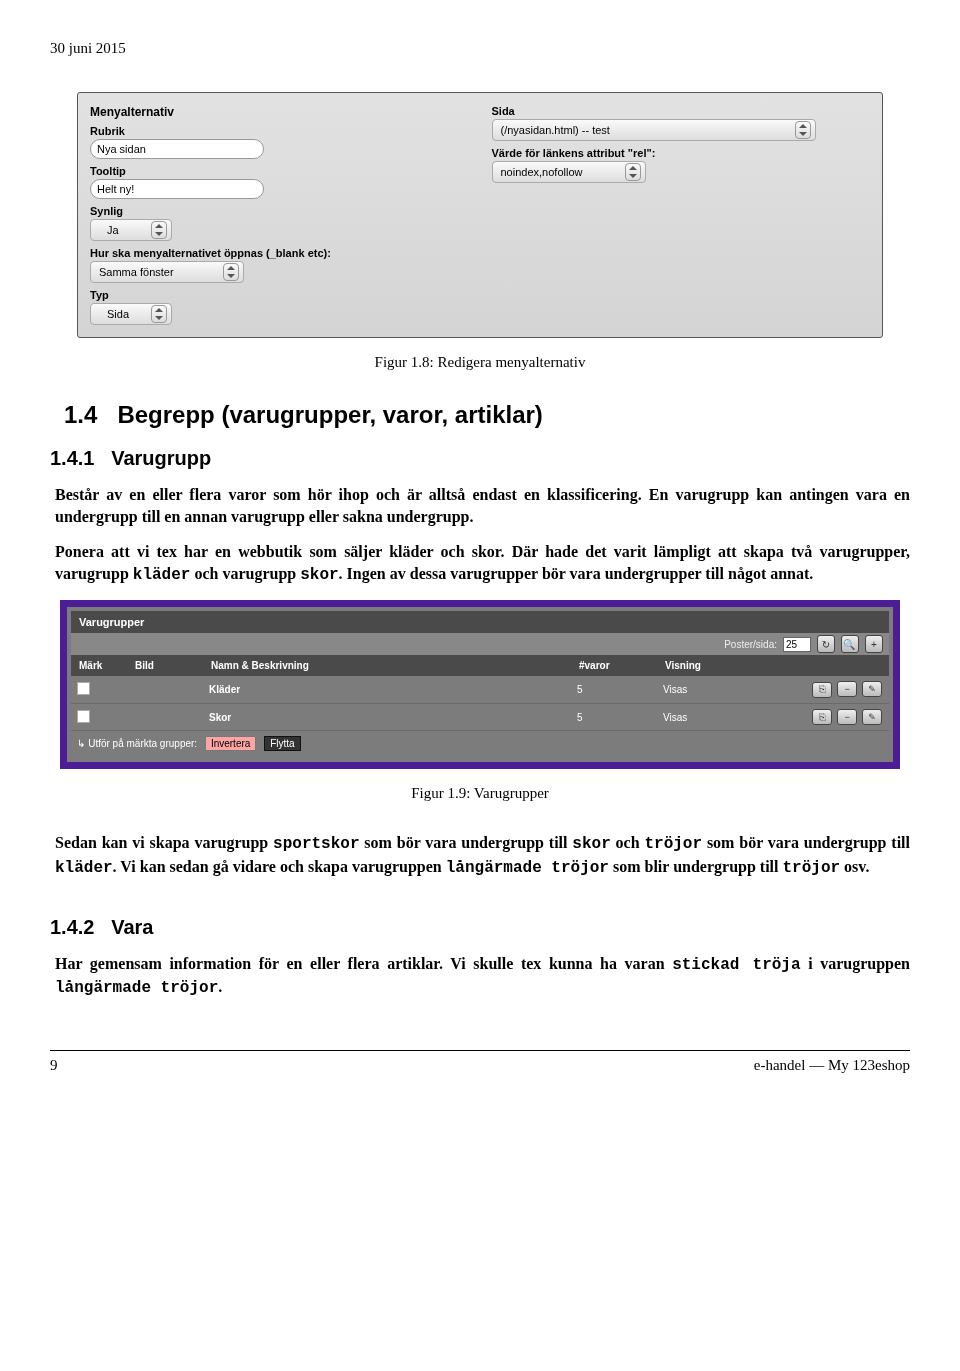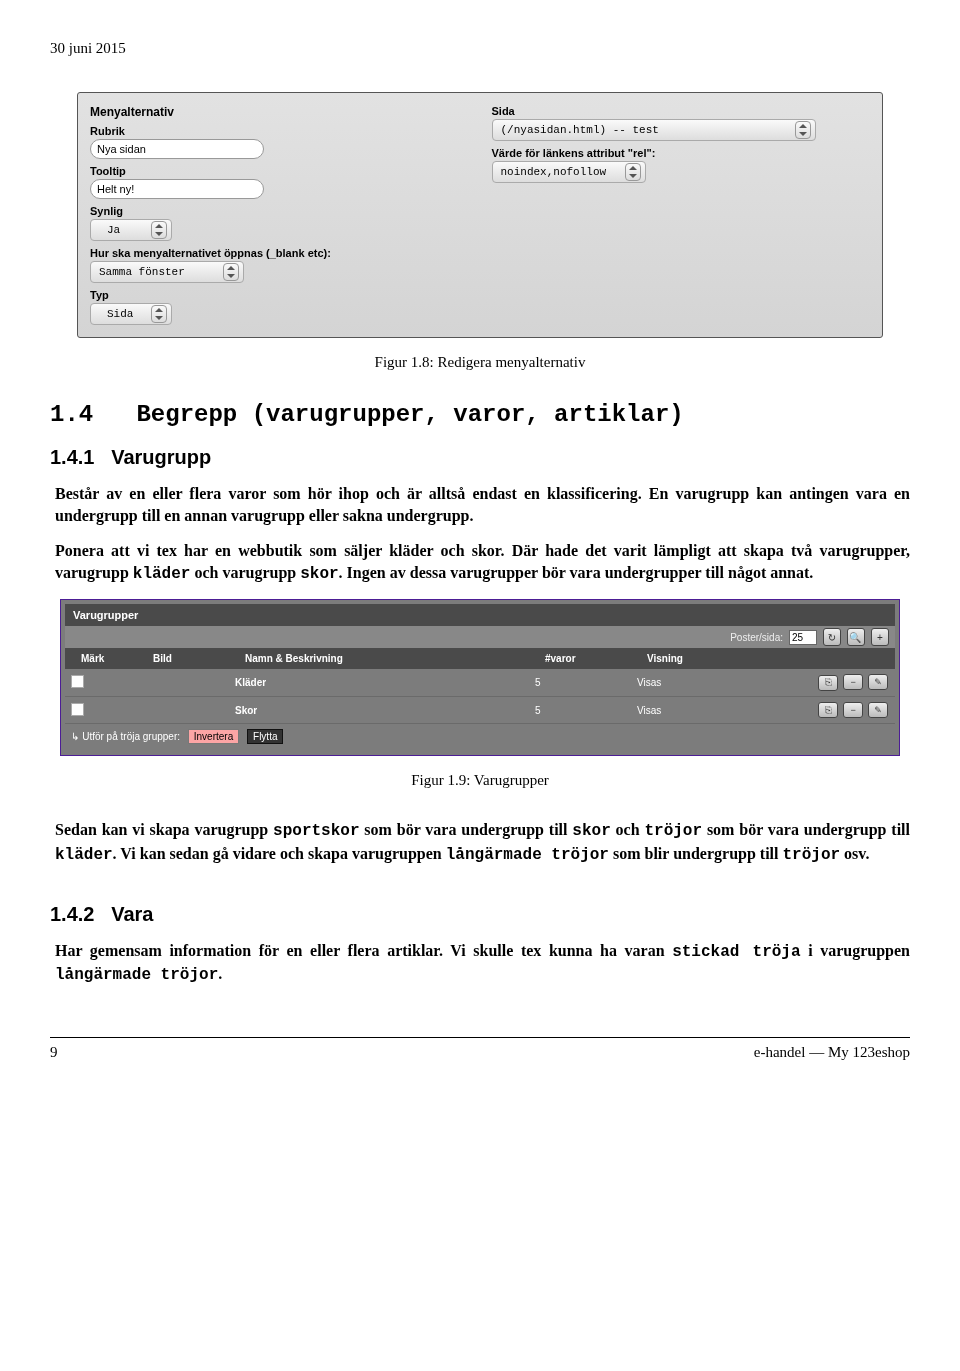--- a/index.html
+++ b/index.html
@@ -53,21 +53,20 @@
   width: 160px;
 }
 .fb-select {
   display: inline-flex;
   align-items: center;
   background: linear-gradient(#fafafa, #ddd);
   border: 1px solid #aaa;
   border-radius: 4px;
   padding: 1px 4px 1px 8px;
   font-size: 11px;
-  font-family: Liberation Mono, monospace;
 }
 .fb-select.wide { width: 310px; justify-content: space-between;}
 .fb-select.med { width: 140px; justify-content: space-between;}
 .fb-select.sm { width: 60px; justify-content: space-between; padding-left: 16px;}
 .fb-stepper {
   display: inline-block;
   background: linear-gradient(#fafafa, #ddd);
   border: 1px solid #999;
   border-radius: 4px;
   width: 14px;
@@ -90,44 +89,44 @@
   border-left: 4px solid transparent;
   border-right: 4px solid transparent;
   border-top: 4px solid #555;
 }
 .fig-caption {
   text-align: center;
   font-size: 15px;
   margin: 16px 0 30px 0;
 }
 h2.sec {
-  font-family: Liberation Mono, monospace;
+  font-family: Liberation Sans, sans-serif;
   font-weight: bold;
   font-size: 24px;
-  margin: 10px 0 18px 0;
+  margin: 10px 0 18px 14px;
 }
 h3.sec {
   font-family: Helvetica, Arial, sans-serif;
   font-weight: bold;
   font-size: 20px;
   margin: 36px 0 14px 0;
 }
 p.body {
   font-size: 16px;
   line-height: 1.35;
   margin: 0 0 14px 5px;
   text-align: justify;
   font-weight: bold;
 }
 .tt {
   font-family: "Courier New", Courier, monospace;
 }
 
 .fig2 {
-  border: 1px solid #4c1d95;
+  border: 7px solid #4c1d95;
   width: 840px;
   margin: 10px auto 1px auto;
   background: #7c7c7c;
   font-family: Helvetica, Arial, sans-serif;
   font-size: 10px;
   color: #fff;
   box-sizing: border-box;
   padding: 4px 4px 6px 4px;
 }
 .fig2 .titlebar {
@@ -171,21 +170,21 @@
 .fig2 table {
   width: 100%;
   border-collapse: collapse;
   background: #7c7c7c;
 }
 .fig2 th {
   background: #4a4a4a;
   color: #fff;
   font-size: 10px;
   text-align: left;
-  padding: 5px 16px;
+  padding: 5px 8px;
   font-weight: bold;
 }
 .fig2 td {
   background: #7c7c7c;
   color: #fff;
   font-size: 10px;
   padding: 5px 6px;
   border-bottom: 1px solid #6a6a6a;
 }
 .fig2 .chk {
@@ -334,21 +333,21 @@
       <td>Visas</td>
       <td style="text-align:right">
         <span class="rowbtn">⎘</span>
         <span class="rowbtn">−</span>
         <span class="rowbtn">✎</span>
       </td>
     </tr>
   </tbody>
     </table>
   <div class="footer">
-    ↳ <span>Utför på tröja grupper:</span>
+    ↳ <span>Utför på märkta grupper:</span>
     <span class="footerbtn">Invertera</span>
     <span class="footerbtn dark">Flytta</span>
   </div>
 </div>
 <div class="fig-caption">Figur 1.9: Varugrupper</div>
 
 <p class="body">
   <span>Sedan kan vi skapa varugrupp </span><span class="tt">sportskor</span><span> som bör vara undergrupp till </span><span class="tt">skor</span><span> och </span><span class="tt">tröjor</span><span> som bör vara undergrupp till </span><span class="tt">kläder</span><span>. Vi kan sedan gå vidare och skapa varugruppen </span><span class="tt">långärmade tröjor</span><span> som blir undergrupp till </span><span class="tt">tröjor</span><span> osv.</span>
 </p>
 

